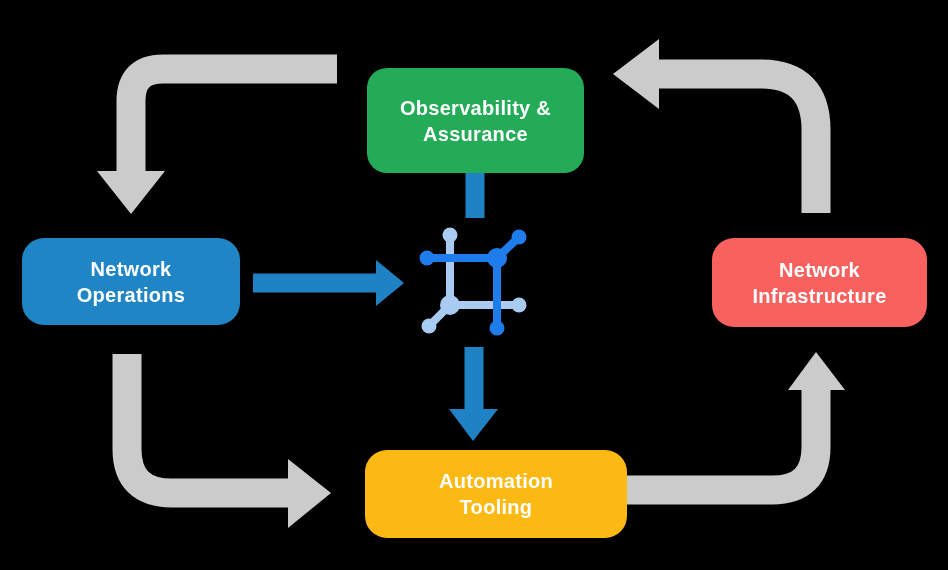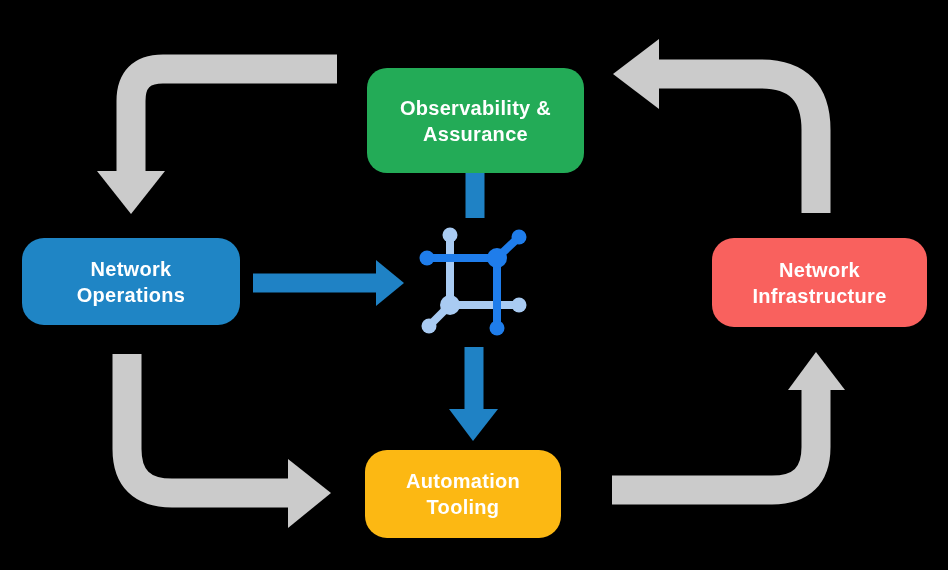--- a/index.html
+++ b/index.html
@@ -31,21 +31,21 @@
     font-weight: 600;
     line-height: 1.3;
     letter-spacing: 0.3px;
     white-space: pre-line;
     border-radius: 20px;
     box-sizing: border-box;
   }
   .node-observability { left: 367px; top: 26px;  width: 217px; height: 105px; margin-top: 42px; }
   .node-operations    { left: 22px;  top: 238px; width: 218px; height: 87px; border-radius: 22px; }
   .node-infrastructure{ left: 712px; top: 238px; width: 215px; height: 89px; border-radius: 22px; }
-  .node-automation    { left: 365px; top: 450px; width: 196px; height: 88px; border-radius: 22px; }
+  .node-automation    { left: 365px; top: 450px; width: 262px; height: 88px; border-radius: 22px; }
 </style>
 </head>
 <body>
 
 <div class="canvas">
 
   <svg class="overlay" width="948" height="570" viewBox="0 0 948 570">
 
     <g fill="none" stroke-width="29" stroke-linecap="butt" stroke="#CBCBCB">
       <path d="M337 69 L163 69 Q131 69 131 101 L131 176"></path>

